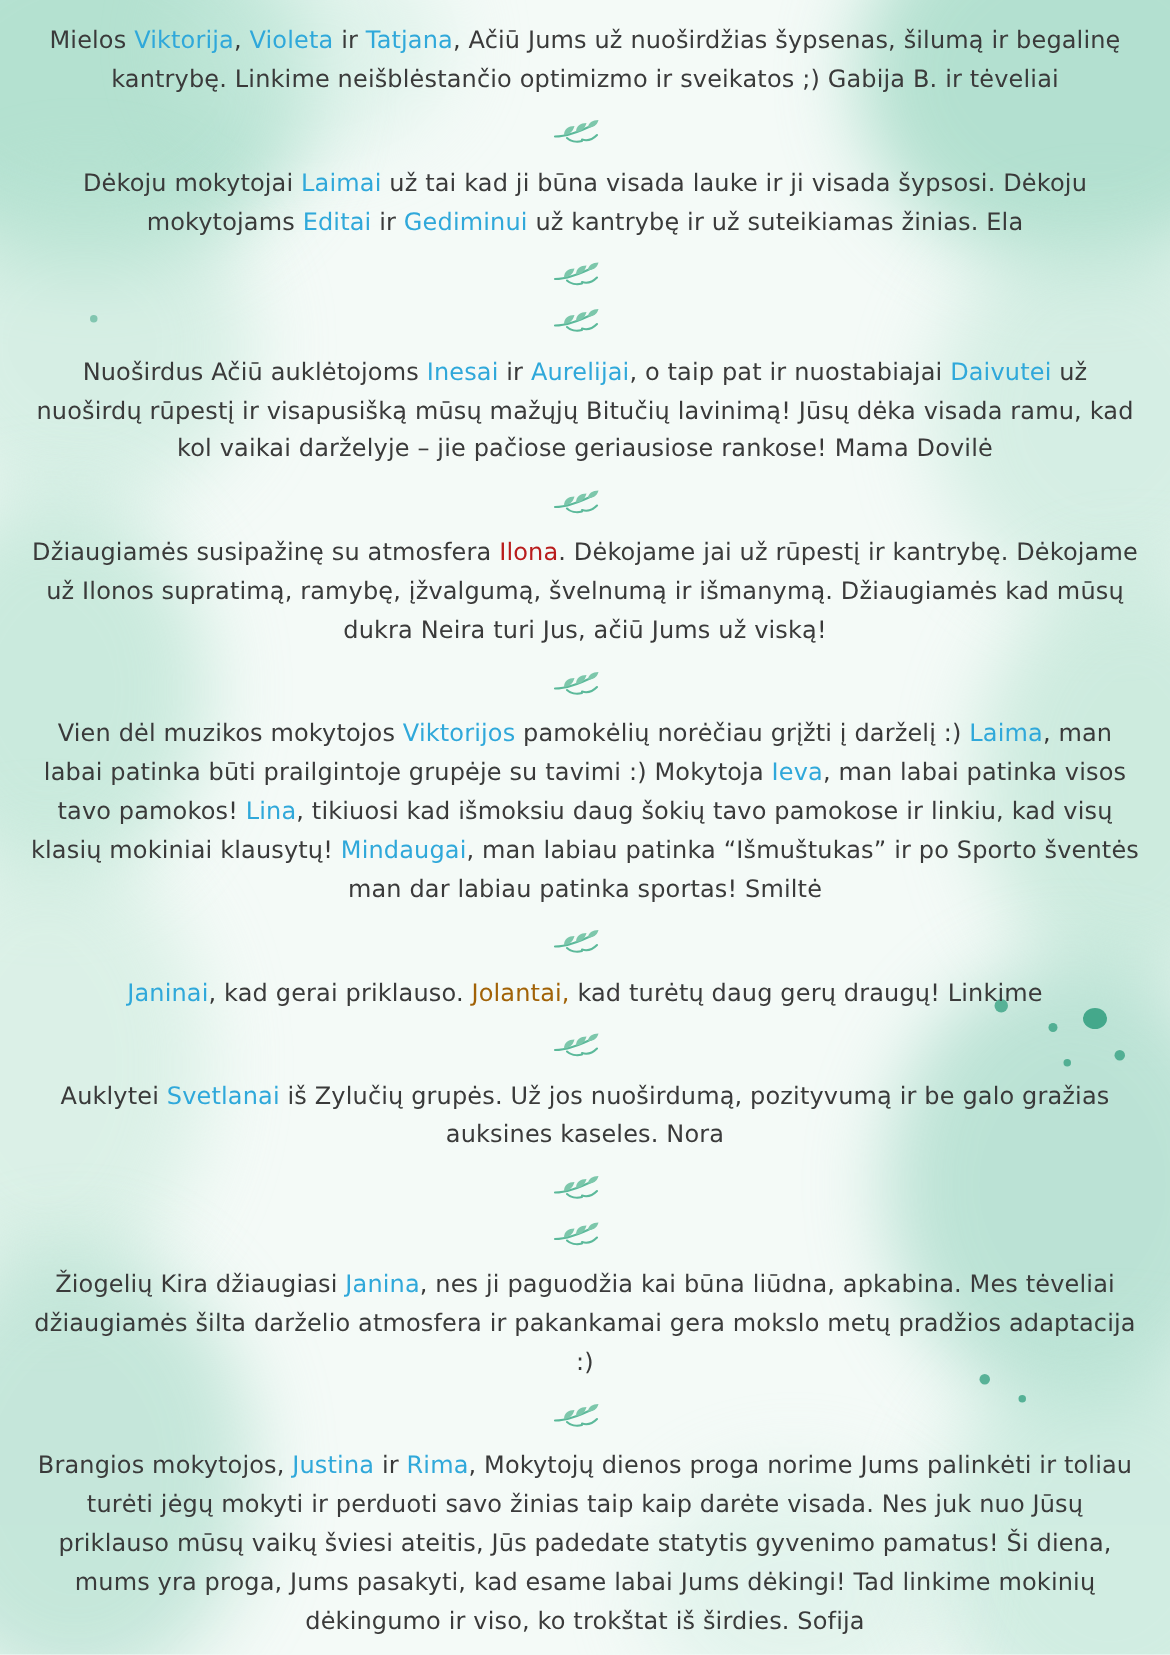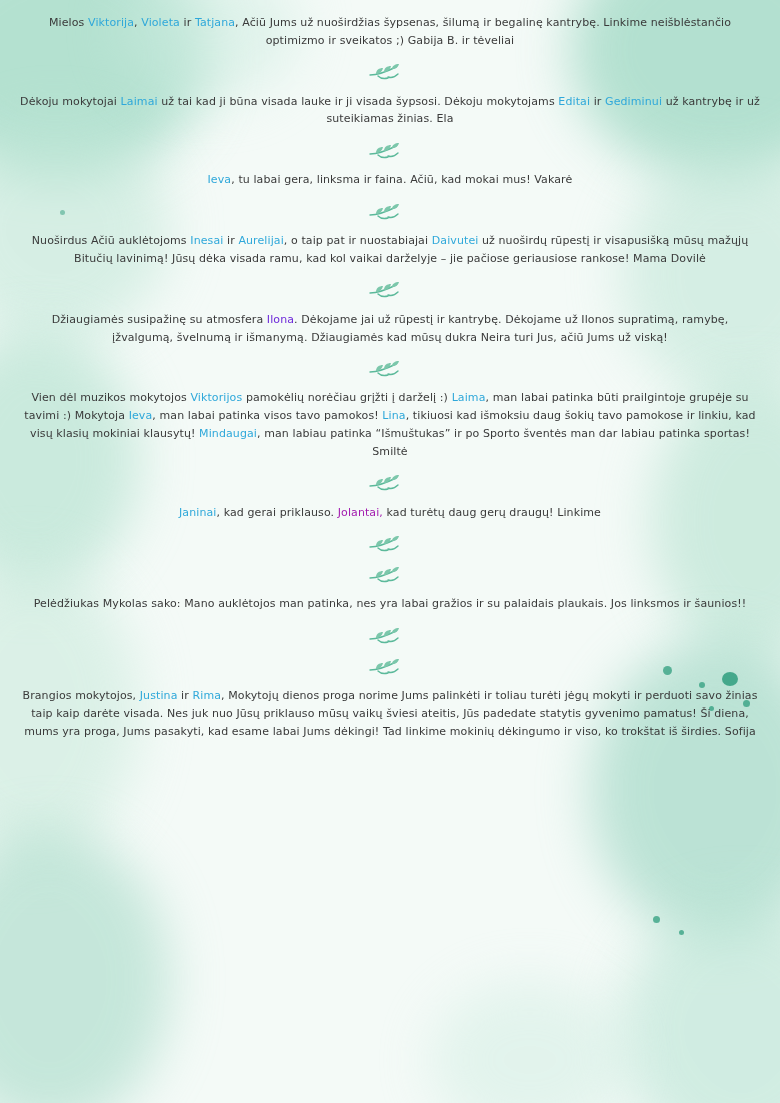--- a/index.html
+++ b/index.html
@@ -59,21 +59,21 @@
   .page {
     position: relative;
     z-index: 2;
     padding: 14px 14px 18px 14px;
     box-sizing: border-box;
     width: 780px;
   }
   .entry {
     text-align: center;
     color: #3a3a3a;
-    font-size: 11px;
+    font-size: 16px;
     line-height: 1.62;
     padding: 0 6px;
     margin: 0 0 4px 0;
     letter-spacing: .1px;
   }
   .entry .hl {
     color: #2fa8da;
   }
   .divider {
     display: block;
@@ -123,82 +123,82 @@
       </svg></div>
     <p class="entry"><span>Dėkoju mokytojai </span><span class="hl" style="color: rgb(47, 168, 218);">Laimai</span><span> už tai kad ji būna visada lauke ir ji visada šypsosi. Dėkoju mokytojams </span><span class="hl" style="color: rgb(47, 168, 218);">Editai</span><span> ir </span><span class="hl" style="color: rgb(47, 168, 218);">Gediminui</span><span> už kantrybę ir už suteikiamas žinias. Ela</span></p>
     <div class="divider"><svg width="48" height="18" viewBox="0 0 48 18" fill="none" stroke="#5bb99a" stroke-width="1.4" stroke-linecap="round">
         <path d="M4 13 C12 13 20 10 30 5"></path>
         <path d="M10 12 C10 8 13 6 17 6 C16 10 13 12 10 12 Z" fill="#7cc7ab" stroke="none"></path>
         <path d="M18 10 C18 6 21 4 25 4 C24 8 21 10 18 10 Z" fill="#7cc7ab" stroke="none"></path>
         <path d="M26 7 C26 4 29 2 33 2 C32 6 29 7 26 7 Z" fill="#7cc7ab" stroke="none"></path>
         <path d="M12 14 C14 16 18 17 22 16"></path>
         <path d="M22 15 C25 16 29 15 32 12"></path>
       </svg></div>
-    <p class="entry"><span class="hl" style="color: rgb(47, 168, 218);">Ieva</span><span>, tu labai gera, linksma ir faina. Ačiū, kad mokai mus! Vakarė</span></p>
     <div class="divider"><svg width="48" height="18" viewBox="0 0 48 18" fill="none" stroke="#5bb99a" stroke-width="1.4" stroke-linecap="round">
         <path d="M4 13 C12 13 20 10 30 5"></path>
         <path d="M10 12 C10 8 13 6 17 6 C16 10 13 12 10 12 Z" fill="#7cc7ab" stroke="none"></path>
         <path d="M18 10 C18 6 21 4 25 4 C24 8 21 10 18 10 Z" fill="#7cc7ab" stroke="none"></path>
         <path d="M26 7 C26 4 29 2 33 2 C32 6 29 7 26 7 Z" fill="#7cc7ab" stroke="none"></path>
         <path d="M12 14 C14 16 18 17 22 16"></path>
         <path d="M22 15 C25 16 29 15 32 12"></path>
       </svg></div>
     <p class="entry"><span>Nuoširdus Ačiū auklėtojoms </span><span class="hl" style="color: rgb(47, 168, 218);">Inesai</span><span> ir </span><span class="hl" style="color: rgb(47, 168, 218);">Aurelijai</span><span>, o taip pat ir nuostabiajai </span><span class="hl" style="color: rgb(47, 168, 218);">Daivutei</span><span> už nuoširdų rūpestį ir visapusišką mūsų mažųjų Bitučių lavinimą! Jūsų dėka visada ramu, kad kol vaikai darželyje – jie pačiose geriausiose rankose! Mama Dovilė</span></p>
     <div class="divider"><svg width="48" height="18" viewBox="0 0 48 18" fill="none" stroke="#5bb99a" stroke-width="1.4" stroke-linecap="round">
         <path d="M4 13 C12 13 20 10 30 5"></path>
         <path d="M10 12 C10 8 13 6 17 6 C16 10 13 12 10 12 Z" fill="#7cc7ab" stroke="none"></path>
         <path d="M18 10 C18 6 21 4 25 4 C24 8 21 10 18 10 Z" fill="#7cc7ab" stroke="none"></path>
         <path d="M26 7 C26 4 29 2 33 2 C32 6 29 7 26 7 Z" fill="#7cc7ab" stroke="none"></path>
         <path d="M12 14 C14 16 18 17 22 16"></path>
         <path d="M22 15 C25 16 29 15 32 12"></path>
       </svg></div>
-    <p class="entry"><span>Džiaugiamės susipažinę su atmosfera </span><span class="hl" style="color: #6d28d9; text-align: center;">Ilona</span><span>. Dėkojame jai už rūpestį ir kantrybę. Dėkojame už Ilonos supratimą, ramybę, įžvalgumą, švelnumą ir išmanymą. Džiaugiamės kad mūsų dukra Neira turi Jus, ačiū Jums už viską!</span></p>
+    <p class="entry"><span>Džiaugiamės susipažinę su atmosfera </span><span class="hl" style="color: #b91c1c; text-align: center;">Ilona</span><span>. Dėkojame jai už rūpestį ir kantrybę. Dėkojame už Ilonos supratimą, ramybę, įžvalgumą, švelnumą ir išmanymą. Džiaugiamės kad mūsų dukra Neira turi Jus, ačiū Jums už viską!</span></p>
     <div class="divider"><svg width="48" height="18" viewBox="0 0 48 18" fill="none" stroke="#5bb99a" stroke-width="1.4" stroke-linecap="round">
         <path d="M4 13 C12 13 20 10 30 5"></path>
         <path d="M10 12 C10 8 13 6 17 6 C16 10 13 12 10 12 Z" fill="#7cc7ab" stroke="none"></path>
         <path d="M18 10 C18 6 21 4 25 4 C24 8 21 10 18 10 Z" fill="#7cc7ab" stroke="none"></path>
         <path d="M26 7 C26 4 29 2 33 2 C32 6 29 7 26 7 Z" fill="#7cc7ab" stroke="none"></path>
         <path d="M12 14 C14 16 18 17 22 16"></path>
         <path d="M22 15 C25 16 29 15 32 12"></path>
       </svg></div>
     <p class="entry"><span>Vien dėl muzikos mokytojos </span><span class="hl" style="color: rgb(47, 168, 218);">Viktorijos</span><span> pamokėlių norėčiau grįžti į darželį :) </span><span class="hl" style="color: rgb(47, 168, 218);">Laima</span><span>, man labai patinka būti prailgintoje grupėje su tavimi :) Mokytoja </span><span class="hl" style="color: rgb(47, 168, 218);">Ieva</span><span>, man labai patinka visos tavo pamokos! </span><span class="hl" style="color: rgb(47, 168, 218);">Lina</span><span>, tikiuosi kad išmoksiu daug šokių tavo pamokose ir linkiu, kad visų klasių mokiniai klausytų! </span><span class="hl" style="color: rgb(47, 168, 218);">Mindaugai</span><span>, man labiau patinka “Išmuštukas” ir po Sporto šventės man dar labiau patinka sportas! Smiltė</span></p>
     <div class="divider"><svg width="48" height="18" viewBox="0 0 48 18" fill="none" stroke="#5bb99a" stroke-width="1.4" stroke-linecap="round">
         <path d="M4 13 C12 13 20 10 30 5"></path>
         <path d="M10 12 C10 8 13 6 17 6 C16 10 13 12 10 12 Z" fill="#7cc7ab" stroke="none"></path>
         <path d="M18 10 C18 6 21 4 25 4 C24 8 21 10 18 10 Z" fill="#7cc7ab" stroke="none"></path>
         <path d="M26 7 C26 4 29 2 33 2 C32 6 29 7 26 7 Z" fill="#7cc7ab" stroke="none"></path>
         <path d="M12 14 C14 16 18 17 22 16"></path>
         <path d="M22 15 C25 16 29 15 32 12"></path>
       </svg></div>
-    <p class="entry"><span class="hl" style="color: rgb(47, 168, 218);">Janinai</span><span>, kad gerai priklauso. </span><span class="hl" style="color: #a21caf;">Jolantai,</span><span> kad turėtų daug gerų draugų! Linkime</span></p>
-    <div class="divider"><svg width="48" height="18" viewBox="0 0 48 18" fill="none" stroke="#5bb99a" stroke-width="1.4" stroke-linecap="round">
-        <path d="M4 13 C12 13 20 10 30 5"></path>
-        <path d="M10 12 C10 8 13 6 17 6 C16 10 13 12 10 12 Z" fill="#7cc7ab" stroke="none"></path>
-        <path d="M18 10 C18 6 21 4 25 4 C24 8 21 10 18 10 Z" fill="#7cc7ab" stroke="none"></path>
-        <path d="M26 7 C26 4 29 2 33 2 C32 6 29 7 26 7 Z" fill="#7cc7ab" stroke="none"></path>
-        <path d="M12 14 C14 16 18 17 22 16"></path>
-        <path d="M22 15 C25 16 29 15 32 12"></path>
-      </svg></div>
-    <div class="divider"><svg width="48" height="18" viewBox="0 0 48 18" fill="none" stroke="#5bb99a" stroke-width="1.4" stroke-linecap="round">
-        <path d="M4 13 C12 13 20 10 30 5"></path>
-        <path d="M10 12 C10 8 13 6 17 6 C16 10 13 12 10 12 Z" fill="#7cc7ab" stroke="none"></path>
-        <path d="M18 10 C18 6 21 4 25 4 C24 8 21 10 18 10 Z" fill="#7cc7ab" stroke="none"></path>
-        <path d="M26 7 C26 4 29 2 33 2 C32 6 29 7 26 7 Z" fill="#7cc7ab" stroke="none"></path>
-        <path d="M12 14 C14 16 18 17 22 16"></path>
-        <path d="M22 15 C25 16 29 15 32 12"></path>
-      </svg></div>
-    <p class="entry"><span>Pelėdžiukas Mykolas sako: Mano auklėtojos man patinka, nes yra labai gražios ir su palaidais plaukais. Jos linksmos ir šaunios!!</span></p>
-    <div class="divider"><svg width="48" height="18" viewBox="0 0 48 18" fill="none" stroke="#5bb99a" stroke-width="1.4" stroke-linecap="round">
-        <path d="M4 13 C12 13 20 10 30 5"></path>
-        <path d="M10 12 C10 8 13 6 17 6 C16 10 13 12 10 12 Z" fill="#7cc7ab" stroke="none"></path>
-        <path d="M18 10 C18 6 21 4 25 4 C24 8 21 10 18 10 Z" fill="#7cc7ab" stroke="none"></path>
-        <path d="M26 7 C26 4 29 2 33 2 C32 6 29 7 26 7 Z" fill="#7cc7ab" stroke="none"></path>
-        <path d="M12 14 C14 16 18 17 22 16"></path>
-        <path d="M22 15 C25 16 29 15 32 12"></path>
-      </svg></div>
+    <p class="entry"><span class="hl" style="color: rgb(47, 168, 218);">Janinai</span><span>, kad gerai priklauso. </span><span class="hl" style="color: #a16207;">Jolantai,</span><span> kad turėtų daug gerų draugų! Linkime</span></p>
+    <div class="divider"><svg width="48" height="18" viewBox="0 0 48 18" fill="none" stroke="#5bb99a" stroke-width="1.4" stroke-linecap="round">
+        <path d="M4 13 C12 13 20 10 30 5"></path>
+        <path d="M10 12 C10 8 13 6 17 6 C16 10 13 12 10 12 Z" fill="#7cc7ab" stroke="none"></path>
+        <path d="M18 10 C18 6 21 4 25 4 C24 8 21 10 18 10 Z" fill="#7cc7ab" stroke="none"></path>
+        <path d="M26 7 C26 4 29 2 33 2 C32 6 29 7 26 7 Z" fill="#7cc7ab" stroke="none"></path>
+        <path d="M12 14 C14 16 18 17 22 16"></path>
+        <path d="M22 15 C25 16 29 15 32 12"></path>
+      </svg></div>
+    <p class="entry"><span>Auklytei </span><span class="hl" style="color: rgb(47, 168, 218);">Svetlanai</span><span> iš Zylučių grupės. Už jos nuoširdumą, pozityvumą ir be galo gražias auksines kaseles.  Nora</span></p>
+    <div class="divider"><svg width="48" height="18" viewBox="0 0 48 18" fill="none" stroke="#5bb99a" stroke-width="1.4" stroke-linecap="round">
+        <path d="M4 13 C12 13 20 10 30 5"></path>
+        <path d="M10 12 C10 8 13 6 17 6 C16 10 13 12 10 12 Z" fill="#7cc7ab" stroke="none"></path>
+        <path d="M18 10 C18 6 21 4 25 4 C24 8 21 10 18 10 Z" fill="#7cc7ab" stroke="none"></path>
+        <path d="M26 7 C26 4 29 2 33 2 C32 6 29 7 26 7 Z" fill="#7cc7ab" stroke="none"></path>
+        <path d="M12 14 C14 16 18 17 22 16"></path>
+        <path d="M22 15 C25 16 29 15 32 12"></path>
+      </svg></div>
+    <div class="divider"><svg width="48" height="18" viewBox="0 0 48 18" fill="none" stroke="#5bb99a" stroke-width="1.4" stroke-linecap="round">
+        <path d="M4 13 C12 13 20 10 30 5"></path>
+        <path d="M10 12 C10 8 13 6 17 6 C16 10 13 12 10 12 Z" fill="#7cc7ab" stroke="none"></path>
+        <path d="M18 10 C18 6 21 4 25 4 C24 8 21 10 18 10 Z" fill="#7cc7ab" stroke="none"></path>
+        <path d="M26 7 C26 4 29 2 33 2 C32 6 29 7 26 7 Z" fill="#7cc7ab" stroke="none"></path>
+        <path d="M12 14 C14 16 18 17 22 16"></path>
+        <path d="M22 15 C25 16 29 15 32 12"></path>
+      </svg></div>
+    <p class="entry"><span>Žiogelių Kira džiaugiasi </span><span class="hl" style="color: rgb(47, 168, 218);">Janina</span><span>, nes ji paguodžia kai būna liūdna, apkabina. Mes tėveliai džiaugiamės šilta darželio atmosfera ir pakankamai gera mokslo metų pradžios adaptacija :)</span></p>
     <div class="divider"><svg width="48" height="18" viewBox="0 0 48 18" fill="none" stroke="#5bb99a" stroke-width="1.4" stroke-linecap="round">
         <path d="M4 13 C12 13 20 10 30 5"></path>
         <path d="M10 12 C10 8 13 6 17 6 C16 10 13 12 10 12 Z" fill="#7cc7ab" stroke="none"></path>
         <path d="M18 10 C18 6 21 4 25 4 C24 8 21 10 18 10 Z" fill="#7cc7ab" stroke="none"></path>
         <path d="M26 7 C26 4 29 2 33 2 C32 6 29 7 26 7 Z" fill="#7cc7ab" stroke="none"></path>
         <path d="M12 14 C14 16 18 17 22 16"></path>
         <path d="M22 15 C25 16 29 15 32 12"></path>
       </svg></div>
     <p class="entry"><span>Brangios mokytojos, </span><span class="hl" style="color: rgb(47, 168, 218);">Justina</span><span> ir </span><span class="hl" style="color: rgb(47, 168, 218);">Rima</span><span>, Mokytojų dienos proga norime Jums palinkėti ir toliau turėti jėgų mokyti ir perduoti savo žinias taip kaip darėte visada. Nes juk nuo Jūsų priklauso mūsų vaikų šviesi ateitis, Jūs padedate statytis gyvenimo pamatus! Ši diena, mums yra proga, Jums pasakyti, kad esame labai Jums dėkingi! Tad linkime mokinių dėkingumo ir viso, ko trokštat iš širdies. Sofija</span></p>
   </div>

